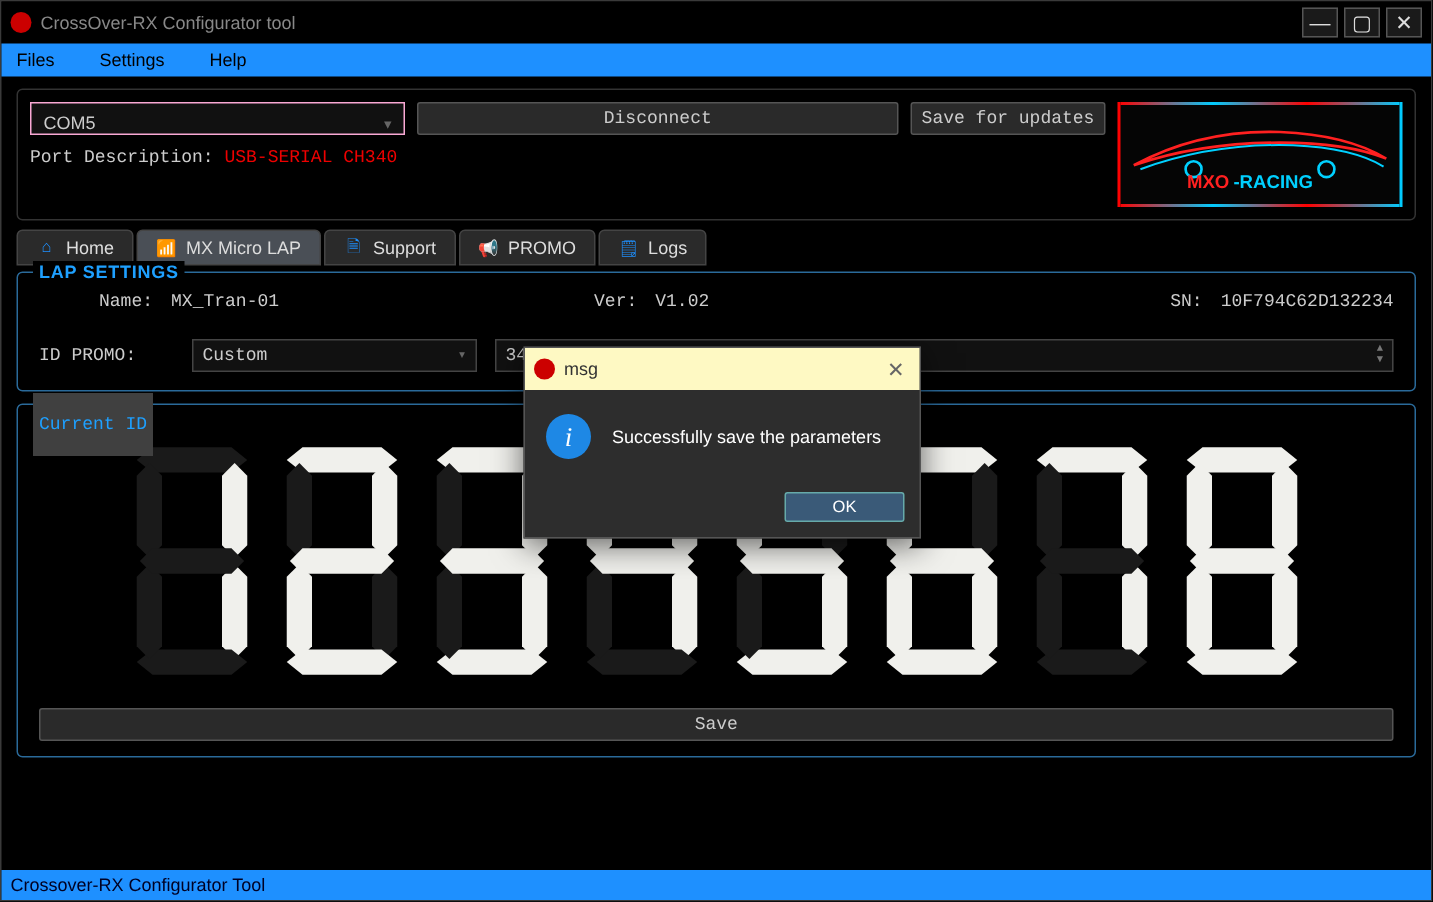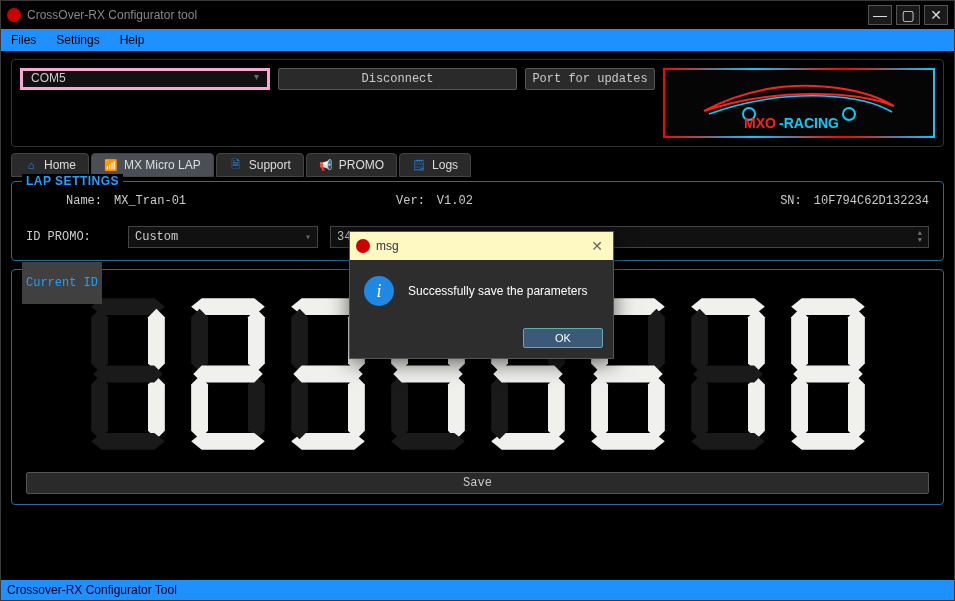--- a/index.html
+++ b/index.html
@@ -3,33 +3,33 @@
 <meta charset="utf-8">
 <style>
   * { box-sizing: border-box; margin: 0; padding: 0; }
   html, body { width: 955px; height: 601px; overflow: hidden; font-family: Tahoma, Arial, sans-serif; font-size: 12px; background: #000; }
   .window { width: 955px; height: 601px; background: #000; border: 1px solid #3a3a3a; position: relative; }
   .titlebar { height: 28px; background: #000; display: flex; align-items: center; padding: 0 6px; color: #888; }
   .titlebar .app-icon { width: 14px; height: 14px; margin-right: 6px; background: #c00; border-radius: 50%; }
   .titlebar .title { flex: 1; font-size: 12px; }
   .titlebar .winbtns { display: flex; gap: 4px; }
   .titlebar .winbtn { width: 24px; height: 20px; display: flex; align-items: center; justify-content: center; color: #ddd; font-size: 14px; border: 1px solid #555; background: #1a1a1a; }
-  .menubar { height: 22px; background: #1e90ff; display: flex; align-items: center; padding: 0 4px; color: #000; gap: 8px; text-align: center; }
+  .menubar { height: 22px; background: #1e90ff; display: flex; align-items: center; padding: 0 4px; color: #000; gap: 18px; text-align: center; }
   .menubar span { padding: 2px 6px; cursor: default; }
   .topstrip { margin: 8px 10px 6px 10px; border: 1px solid #333; border-radius: 4px; padding: 8px; display: flex; align-items: flex-start; gap: 8px; }
   .topstrip .leftcol { flex: 1; }
   .row1 { display: flex; gap: 8px; align-items: center; margin-bottom: 8px; }
-  .combo { flex: 0 0 250px; height: 22px; background: #111; border: 3px solid #f9a8d4; color: #ccc; display: flex; align-items: flex-start; padding: 0 8px; justify-content: space-between; }
+  .combo { flex: 0 0 250px; height: 22px; background: #111; border: 1px solid #f9a8d4; color: #ccc; display: flex; align-items: flex-end; padding: 0 8px; justify-content: space-between; }
   .combo .arrow { color: #666; font-size: 10px; }
   .btn { height: 22px; background: #2a2a2a; border: 1px solid #555; color: #ccc; font-family: "Courier New", monospace; font-size: 12px; display: flex; align-items: center; justify-content: center; border-radius: 2px; }
   .btn.disconnect { flex: 1; }
   .btn.check { flex: 0 0 130px; }
   .portline { color: #ccc; font-family: "Courier New", monospace; font-size: 12px; }
   .portline .red { color: #e00; }
-  .logo { width: 272px; height: 70px; border: 2px solid; border-image: linear-gradient(90deg,#f00,#0cf,#f00,#0cf) 1; background: #050505; display: flex; align-items: center; justify-content: center; position: relative; }
+  .logo { width: 190px; height: 70px; border: 2px solid; border-image: linear-gradient(90deg,#f00,#0cf,#f00,#0cf) 1; background: #050505; display: flex; align-items: center; justify-content: center; position: relative; }
   .logo svg { width: 210px; height: 55px; }
   .tabs { display: flex; gap: 0; margin: 0 10px; }
   .tab { display: flex; align-items: center; gap: 6px; padding: 4px 12px; background: #2a2a2a; border: 1px solid #444; color: #ddd; border-top-left-radius: 4px; border-top-right-radius: 4px; margin-right: 2px; font-size: 12px; }
   .tab.active { background: #4a4f56; }
   .tab .ticon { width: 14px; height: 14px; display: flex; align-items: center; justify-content: center; font-size: 11px; color: #1e90ff; }
   .content { margin: 0 10px; }
   .fieldset { border: 1px solid #2a6a9a; border-radius: 4px; margin-top: 4px; padding: 12px 14px; position: relative; }
   .fieldset .legend { position: absolute; top: -8px; left: 10px; background: #000; padding: 0 4px; color: #1ea0ff; font-weight: bold; font-size: 12px; letter-spacing: .5px; }
   .laprow1 { display: flex; color: #ccc; font-family: "Courier New", monospace; font-size: 12px; margin-bottom: 18px; gap: 40px; }
   .laprow1 .pair { display: flex; gap: 12px; margin-left: 40px; }
@@ -89,22 +89,26 @@
     <div class="leftcol">
       <div class="row1">
         <div class="combo">
           <span>COM5</span>
           <span class="arrow">▾</span>
         </div>
         <div class="btn disconnect">
             <span>Disconnect</span>
           </div>
         <div class="btn check">
-            <span>Port for updates</span>
-          </div>
+            <span>Save for updates</span>
+          </div>
+      </div>
+      <div class="portline">
+        <span>Port Description:</span>
+        <span class="red">USB-SERIAL CH340</span>
       </div>
     </div>
     <div class="logo">
       <svg viewBox="0 0 210 55">
         <path d="M10 35 Q60 8 120 10 Q170 12 200 30 Q170 18 120 18 Q60 18 10 35 Z" fill="none" stroke="#ff2020" stroke-width="2"></path>
         <path d="M15 38 Q70 18 130 20 Q175 22 198 36" fill="none" stroke="#00d0ff" stroke-width="1.5"></path>
         <circle cx="55" cy="38" r="6" fill="none" stroke="#00d0ff" stroke-width="2"></circle>
         <circle cx="155" cy="38" r="6" fill="none" stroke="#00d0ff" stroke-width="2"></circle>
         <text x="50" y="52" fill="#ff2020" font-size="14" font-weight="bold" font-family="Arial">MXO</text>
         <text x="85" y="52" fill="#00d0ff" font-size="14" font-weight="bold" font-family="Arial">-RACING</text>

